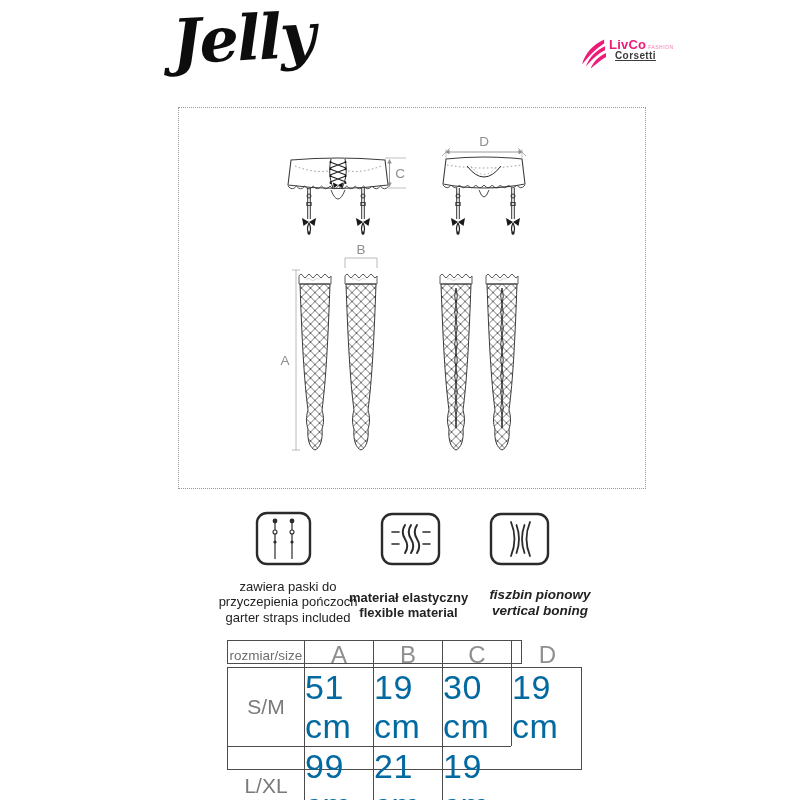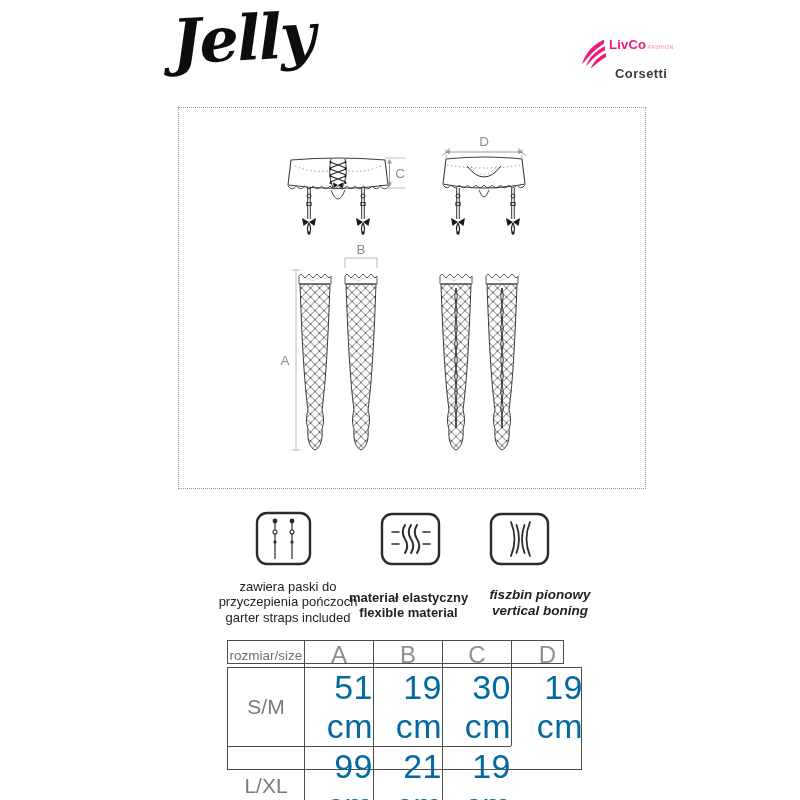--- a/index.html
+++ b/index.html
@@ -8,43 +8,43 @@
 
   
   .jelly-logo{position:absolute;left:172px;top:2px;font-family:"DejaVu Serif",serif;
     font-style:italic;font-weight:700;font-size:62px;color:#0d0d0d;transform:rotate(-3deg);
     letter-spacing:-2px;}
   .livco{position:absolute;left:581px;top:38px;display:flex;align-items:flex-start;}
   .livco-txt{margin-left:2px;line-height:1;}
   .livco-row1{display:flex;align-items:baseline;}
   .livco-name{font-weight:700;font-size:13px;color:#ed1b78;letter-spacing:.2px;text-align:center;}
   .livco-sub{font-size:5px;color:#f27aae;margin-left:2px;letter-spacing:.5px;}
-  .livco-line2{font-weight:700;font-size:13px;color:#3b3b3b;letter-spacing:.4px;margin-top:16px;margin-left:6px;}
+  .livco-line2{font-weight:700;font-size:10px;color:#3b3b3b;letter-spacing:.4px;margin-top:0;margin-left:6px;text-decoration:underline;}
 
   
   .draw-box{position:absolute;left:178px;top:107px;width:468px;height:382px;
     border:1px dotted #9a9a9a;box-sizing:border-box;}
   .draw-box svg{display:block;}
 
   
   .feat-icon{position:absolute;}
   .cap{position:absolute;text-align:center;font-size:13px;line-height:1.18;color:#222;}
   .cap.bold{font-weight:700;font-size:13.5px;}
   .cap span{display:block;}
 
   
-  .tbl-head{position:absolute;left:227px;top:640px;width:337px;height:24px;display:grid;
+  .tbl-head{position:absolute;left:227px;top:640px;width:295px;height:24px;display:grid;
     grid-template-columns:76px 69px 69px 69px 72px;border:1.3px solid #4c4c4c;box-sizing:border-box;}
   .tbl-head>div{display:flex;align-items:center;justify-content:center;border-left:1.3px solid #4c4c4c;}
   .tbl-head>div:first-child{border-left:none;}
   .hd-label{font-size:13.5px;color:#6e6e6e;}
   .hd-dim{font-size:24px;color:#8f8f8f;}
   .tbl-body{position:absolute;left:227px;top:667px;width:355px;height:103px;display:grid;
     grid-template-columns:76px 69px 69px 69px 72px;grid-template-rows:1fr 1fr;
-    border:1.3px solid #4c4c4c;box-sizing:border-box;text-align:right;}
+    border:1.3px solid #4c4c4c;box-sizing:border-box;}
   .tbl-body>div{display:flex;align-items:center;justify-content:center;
     border-left:1.3px solid #4c4c4c;border-top:1.3px solid #4c4c4c;}
   .tbl-body>div:nth-child(5n+1){border-left:none;}
   .tbl-body>div:nth-child(-n+5){border-top:none;}
   .row-label{font-size:21px;color:#7a7a7a;}
   .cell-val{font-size:34px;color:#0369a1;letter-spacing:.5px;}
 </style>
 </head>
 <body>
 

